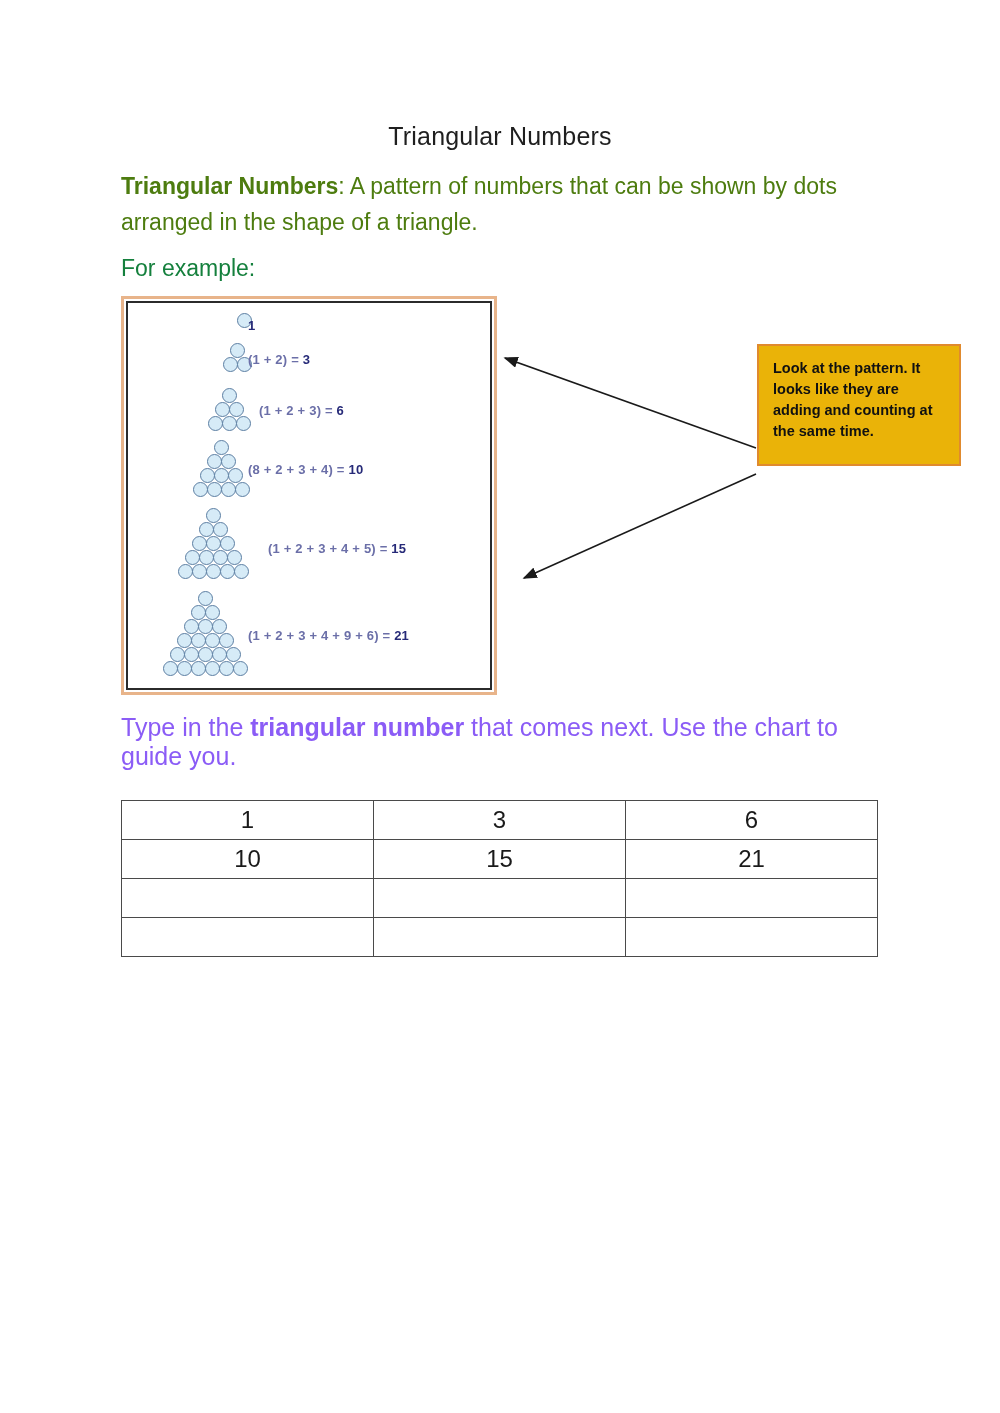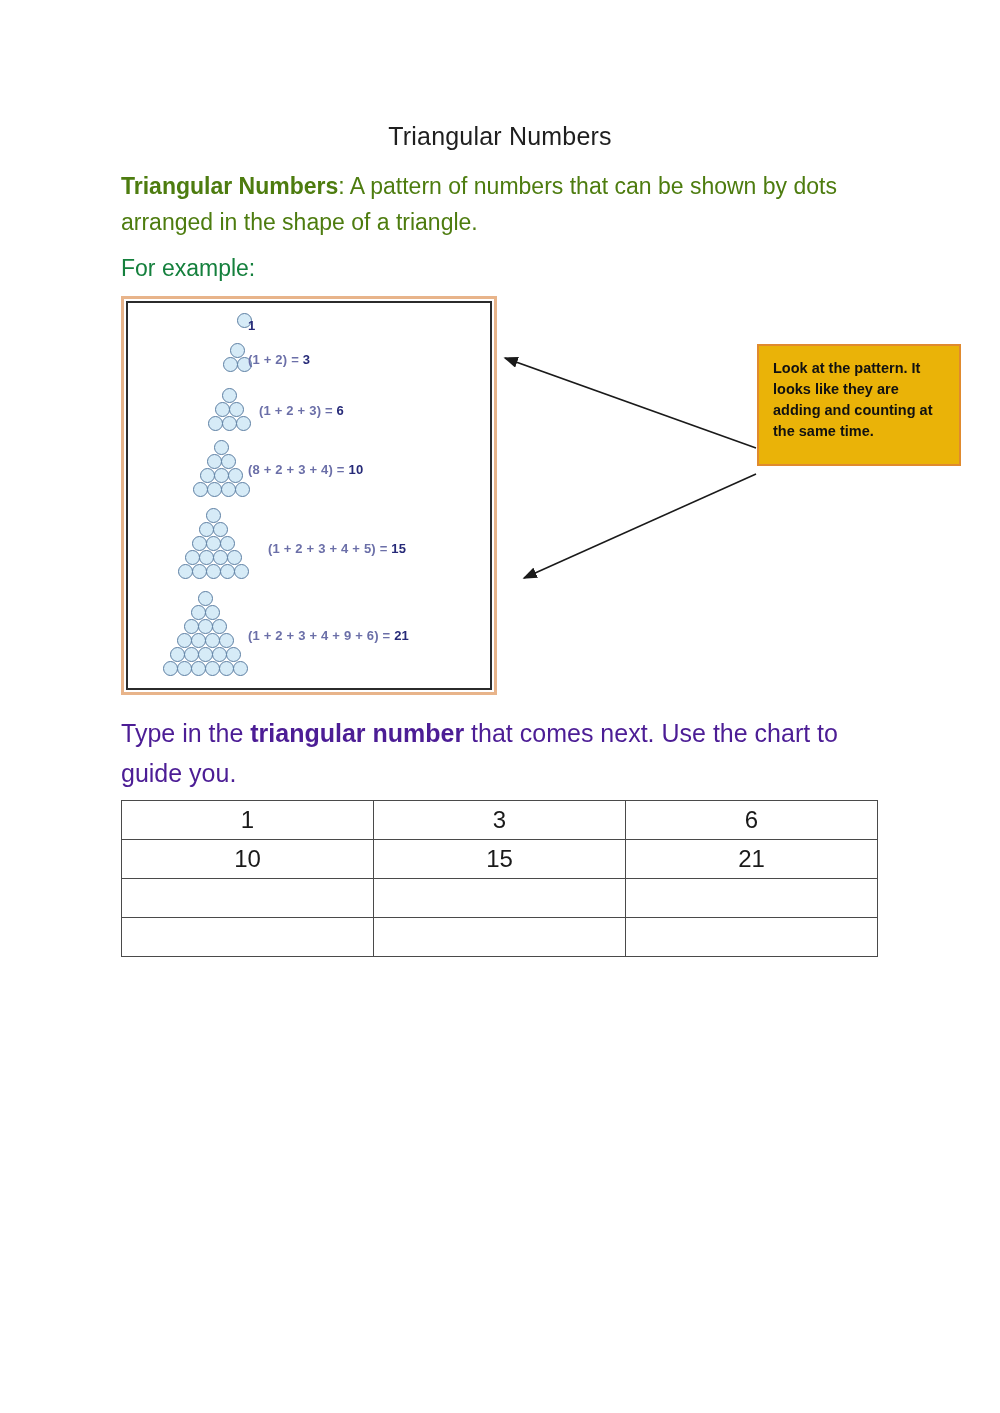--- a/index.html
+++ b/index.html
@@ -131,22 +131,22 @@
     pointer-events: none;
   }
 
   
   .instruction {
     position: absolute;
     top: 713px;
     left: 121px;
     width: 780px;
     font-size: 25px;
-    line-height: 40px;
-    color: #4c1d95;
+    line-height: 29px;
+    color: #8b5cf6;
   }
   .instruction b { font-weight: 700; }
 
   
   .answer-table {
     position: absolute;
     left: 121px;
     top: 800px;
     width: 757px;
     border-collapse: collapse;

